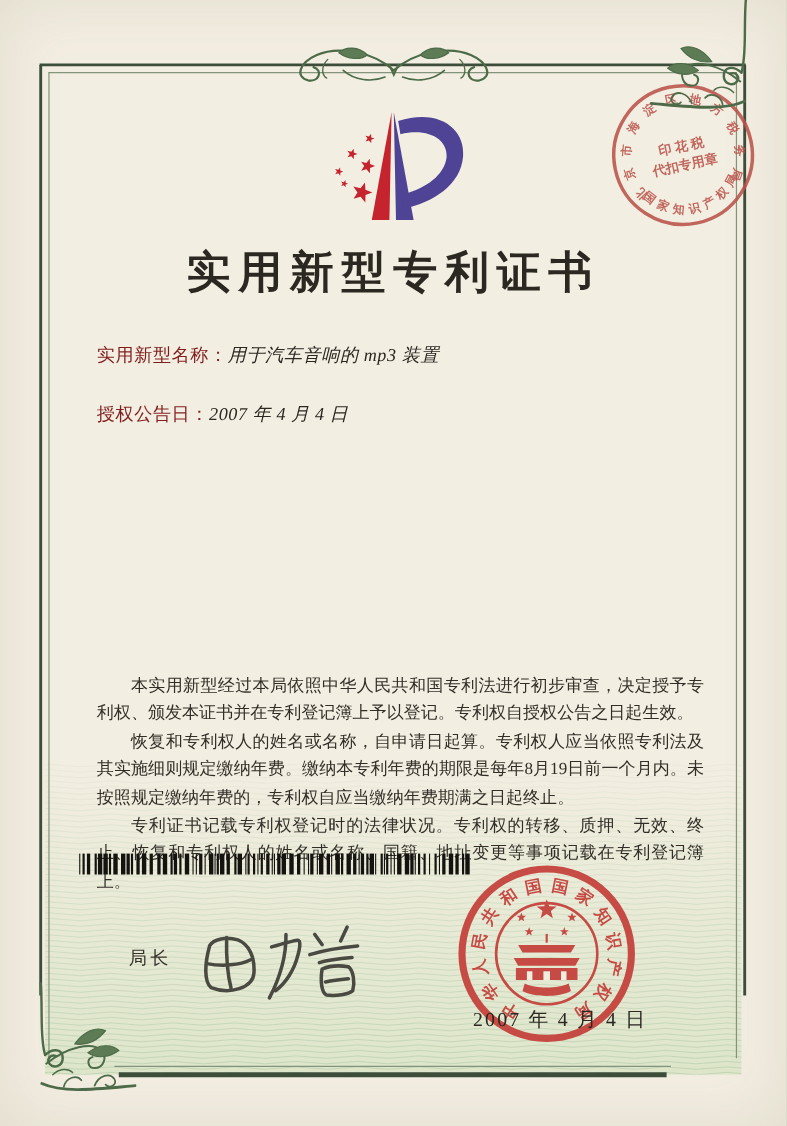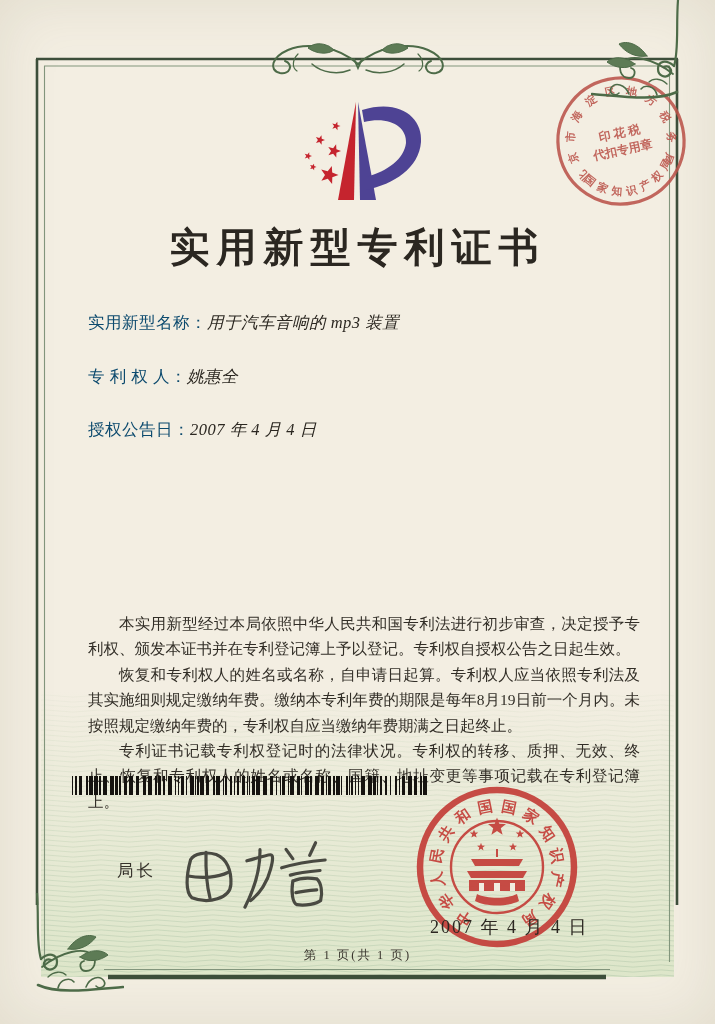--- a/index.html
+++ b/index.html
@@ -24,21 +24,21 @@
 
   #logo { left:282px; top:96px; }
 
   .title {
     left:0; top:220px; width:715px; text-align:center;
     font-size:40px; font-weight:700; letter-spacing:7px; color:#2b2721;
   }
 
   .fields { left:88px; top:312px; width:540px; }
   .field-row { height:53.5px; font-size:16.5px; letter-spacing:.5px; white-space:pre; }
-  .field-label { color:#0c4a6e; }
+  .field-label { color:#7f1d1d; }
   .field-value { color:#2b2721;font-style:italic; }
 
   .body-text {
     left:88px; top:611px; width:552px;
     font-size:15.5px; line-height:25.4px; text-align:justify; color:#322e27;
   }
   .body-text p { margin:0; text-indent:2em; }
 
   .barcode { left:72px; top:776px; width:358px; height:19px; display:flex; align-items:stretch; }
   .barcode .bar { background:#15130f; height:100%; flex:none; }
@@ -203,21 +203,20 @@
         <text transform="translate(108.3 102.1) rotate(310.0)" text-anchor="middle" dominant-baseline="central" font-size="10.8" font-weight="700" fill="#bb544b">局</text>
       </g>
     <text x="70" y="66" text-anchor="middle" font-size="12" font-weight="700" fill="#bb544b">印 花 税</text>
     <text x="70" y="83" text-anchor="middle" font-size="12" font-weight="700" fill="#bb544b">代扣专用章</text>
   </svg>
 
   <div class="abs title">实用新型专利证书</div>
 
   <div class="abs fields">
     <div class="field-row"><span class="field-label">实用新型名称：</span><span class="field-value">用于汽车音响的 mp3 装置</span></div>
-    <div class="field-row"><span class="field-label">专 利 权 人：</span><span class="field-value">姚惠全</span></div>
     <div class="field-row"><span class="field-label">授权公告日：</span><span class="field-value">2007 年 4 月 4 日</span></div>
   </div>
 
   <div class="abs body-text">
     <p>本实用新型经过本局依照中华人民共和国专利法进行初步审查，决定授予专利权、颁发本证书并在专利登记簿上予以登记。专利权自授权公告之日起生效。</p>
     <p>恢复和专利权人的姓名或名称，自申请日起算。专利权人应当依照专利法及其实施细则规定缴纳年费。缴纳本专利年费的期限是每年8月19日前一个月内。未按照规定缴纳年费的，专利权自应当缴纳年费期满之日起终止。</p>
     <p>专利证书记载专利权登记时的法律状况。专利权的转移、质押、无效、终止、恢复和专利权人的姓名或名称、国籍、地址变更等事项记载在专利登记簿上。</p>
   </div>
 
   <div class="abs barcode" id="barcode">
@@ -350,21 +349,20 @@
       <path d="M58,99 H114 V110 H58 Z"></path>
       <rect x="68" y="102" width="5" height="8" fill="#f3eee2"></rect>
       <rect x="83" y="102" width="6" height="8" fill="#f3eee2"></rect>
       <rect x="99" y="102" width="5" height="8" fill="#f3eee2"></rect>
       <path d="M64,120 C75,126 97,126 108,120 L106,113 C96,118 76,118 66,113 Z"></path>
       <circle cx="86" cy="86" r="46" fill="none" stroke="#c4403a" stroke-width="2.4"></circle>
     </g>
   </svg>
   <div class="abs issue-date">2007 年 4 月 4 日</div>
 
-  <div class="abs footer">第 1 页(共 1 页)</div>
 
 <svg id="orn-br" class="abs orn-right" width="96" height="104" viewBox="0 0 96 104" style="left: 591px;">
     <g fill="none" stroke="#4d6b48" stroke-width="2.2" stroke-linecap="round">
       <path d="M9,0 C11,26 8,50 13,66"></path>
       <path d="M13,66 C21,59 29,61 29,69 C29,76 21,79 17,74 C14,70 18,65 23,67"></path>
       <path d="M14,74 C34,58 56,54 64,62 C70,68 66,78 58,78 C52,78 50,70 56,68" stroke-width="1.8"></path>
       <path d="M40,56 C48,44 60,40 68,44 C62,52 52,58 40,56 Z" fill="#5d7b55" stroke-width="1"></path>
       <path d="M52,64 C62,56 74,56 80,62 C72,68 60,70 52,64 Z" fill="#5d7b55" stroke-width="1"></path>
       <path d="M10,92 C30,101 60,97 95,94" stroke-width="2.6"></path>
       <path d="M30,95 C32,86 42,84 46,89" stroke-width="1.6"></path>

